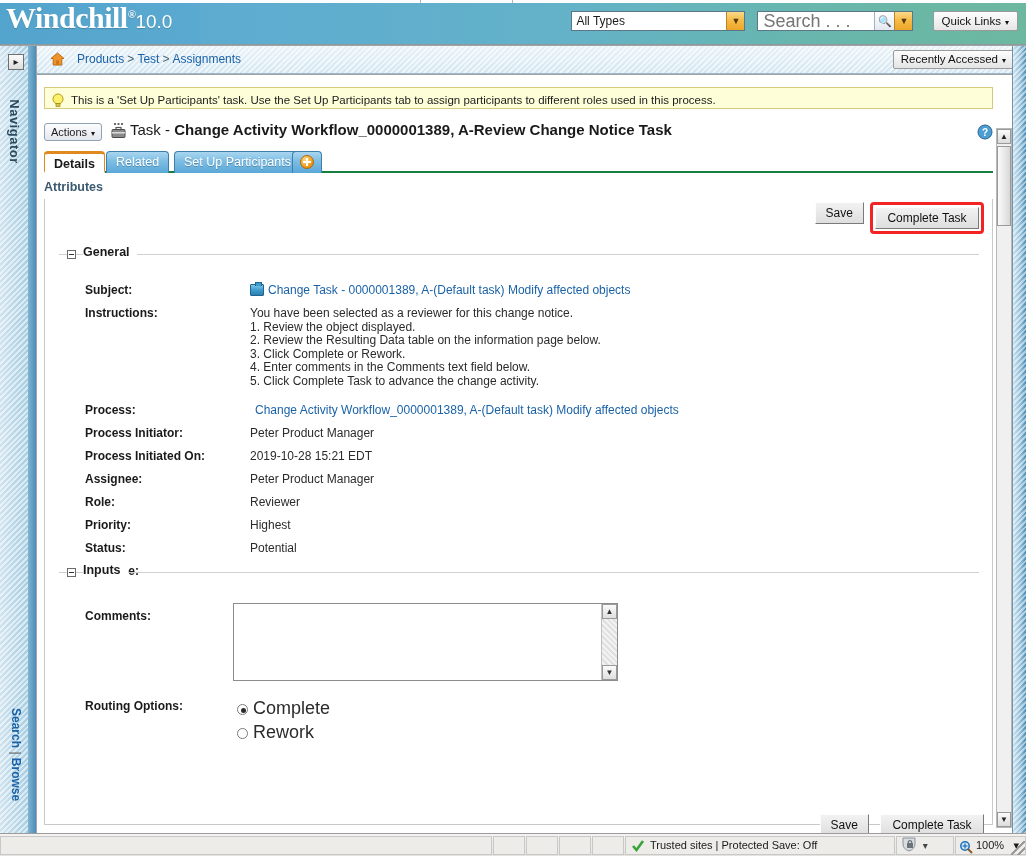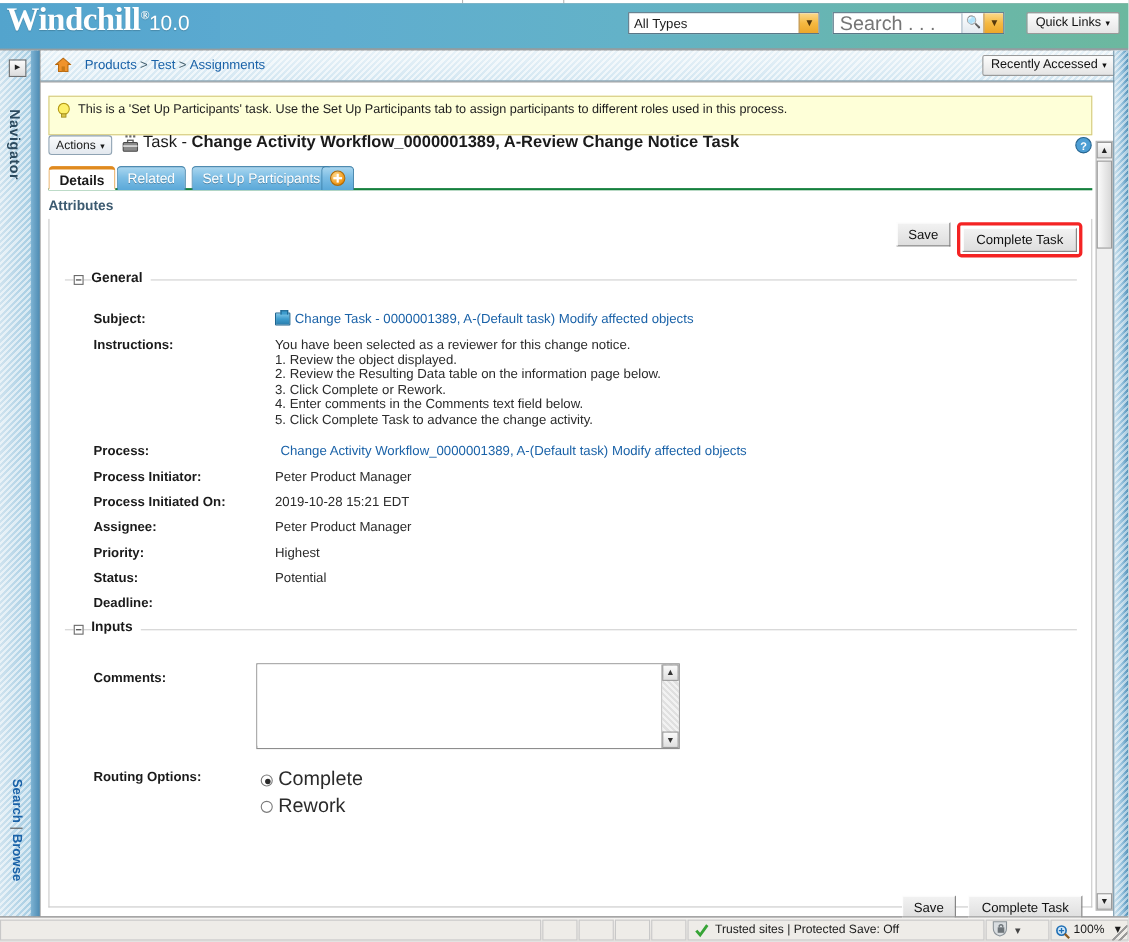--- a/index.html
+++ b/index.html
@@ -203,21 +203,21 @@
   .recently .caret { font-size: 8px; margin-left: 4px; }
 
   
   .content {
     position: absolute; left: 37px; top: 75px;
     width: 989px; height: 758px;
     background: #ffffff;
   }
   .info-banner {
     position: absolute; left: 7px; top: 12px;
-    width: 949px; height: 36px;
+    width: 949px; height: 22px;
     background: #feffd8;
     border: 1px solid #d4c97d;
     font-size: 11.5px;
     color: #1c1c1c;
     line-height: 24px;
     padding-left: 26px;
     white-space: nowrap;
     overflow: hidden;
   }
   .bulb-icon { position: absolute; left: 6px; top: 5px; }
@@ -664,20 +664,24 @@
           <div class="frow" style="height:18px;">
             <span class="flabel">Process Initiated On:</span>
             <span class="fvalue">2019-10-28 15:21 EDT</span>
           </div>
 
           <div class="frow" style="height:18px;">
             <span class="flabel">Assignee:</span>
             <span class="fvalue">Peter Product Manager</span>
           </div>
 
+          <div class="frow" style="height:18px;">
+            <span class="flabel">Role:</span>
+            <span class="fvalue">Reviewer</span>
+          </div>
 
           <div class="frow" style="height:18px;">
             <span class="flabel">Priority:</span>
             <span class="fvalue">Highest</span>
           </div>
 
           <div class="frow" style="height:18px;">
             <span class="flabel">Status:</span>
             <span class="fvalue">Potential</span>
           </div>

